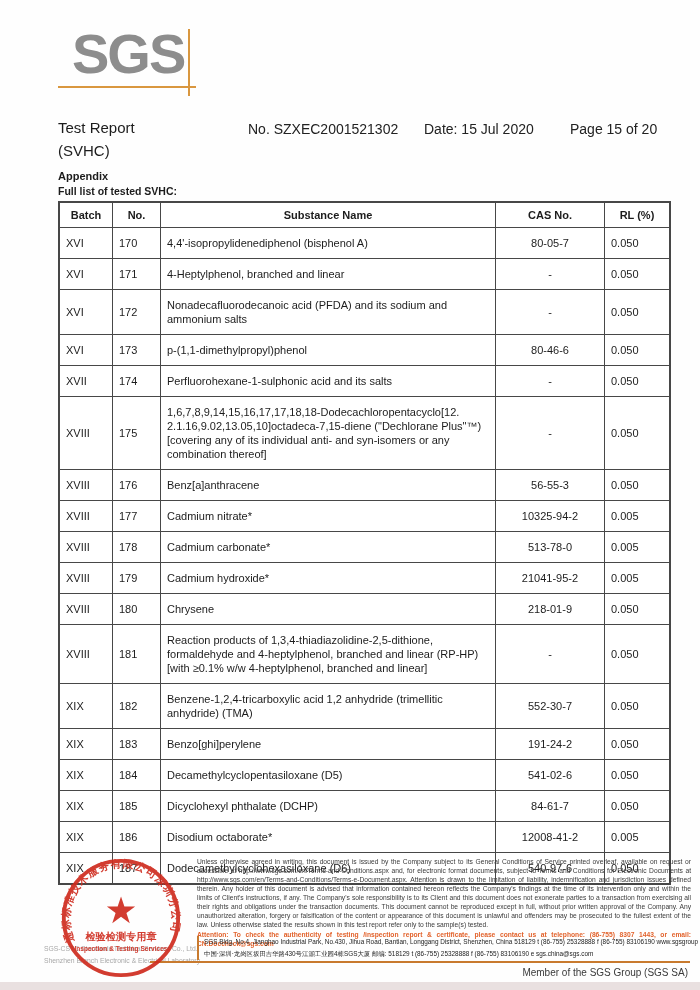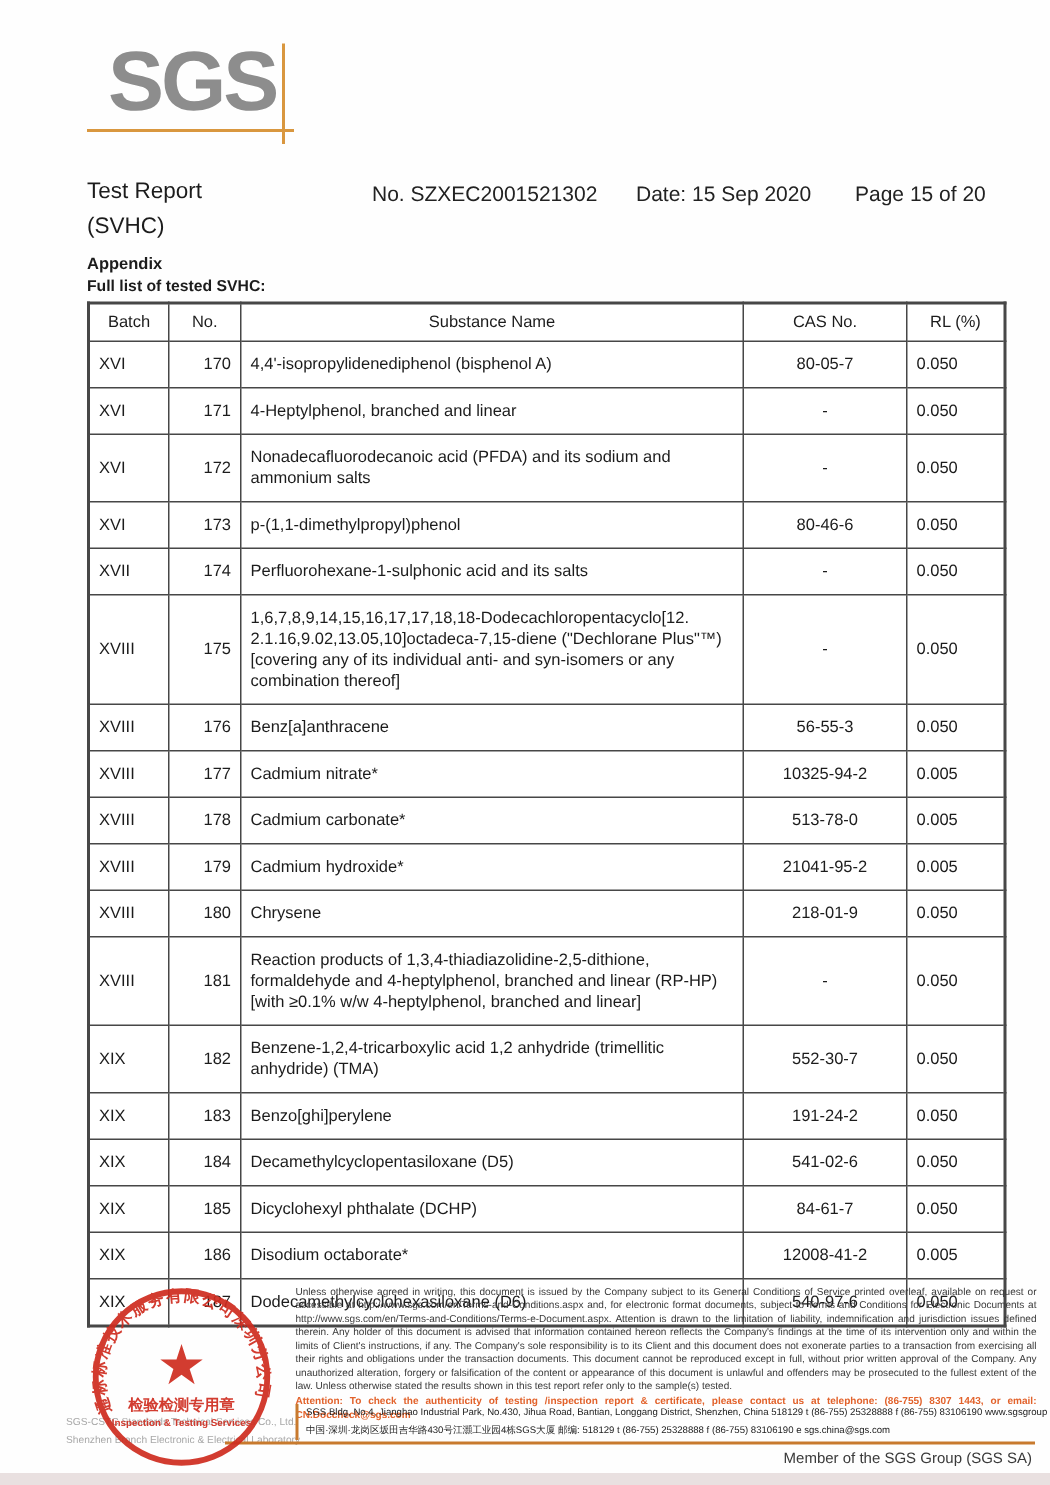--- a/index.html
+++ b/index.html
@@ -37,25 +37,25 @@
   
   table.svhc{
     position:absolute;left:58px;top:201px;width:589px;
     border-collapse:collapse;
     font-size:11px;line-height:14px;
     table-layout:fixed;
   }
   table.svhc, table.svhc th, table.svhc td{border:1px solid #474747;}
   table.svhc{border:2px solid #474747;}
   table.svhc th{
-    font-weight:normal;text-align:center;padding:5px 3px;background:#fff;
+    font-weight:bold;text-align:center;padding:5px 3px;background:#fff;
   }
   table.svhc td{padding:8px 6px;vertical-align:middle;background:#fff;}
   .col-batch{width:46px;}
-  .col-no{width:41px;text-align:right;}
+  .col-no{width:41px;text-align:left;}
   .col-substance{width:328px;text-align:left;}
   .col-cas{width:102px;text-align:center;}
   .col-rl{width:58px;text-align:left;}
 
   
   .company-gray{
     position:absolute;left:44px;top:943px;width:160px;
     font-size:6.8px;color:#a8a8a8;line-height:1.7;
   }
   .stamp{position:absolute;left:58px;top:855px;width:126px;height:126px;opacity:0.92;z-index:3;}
@@ -85,21 +85,21 @@
     <div class="logo-text">SGS</div>
     <div class="logo-hline"></div>
     <div class="logo-vline"></div>
   </div>
 
   <div class="title-block">
     <div>Test Report</div>
     <div>(SVHC)</div>
   </div>
   <div class="hdr-info hdr-no">No. SZXEC2001521302</div>
-  <div class="hdr-info hdr-date">Date: 15 Sep 2020</div>
+  <div class="hdr-info hdr-date">Date: 15 Jul 2020</div>
   <div class="hdr-info hdr-page">Page 15 of 20</div>
 
   <div class="appendix-label">Appendix</div>
   <div class="appendix-sub">Full list of tested SVHC:</div>
 
   <table class="svhc">
     <thead>
       <tr id="head-row">
           <th class="col-batch">Batch</th>
           <th class="col-no">No.</th>

